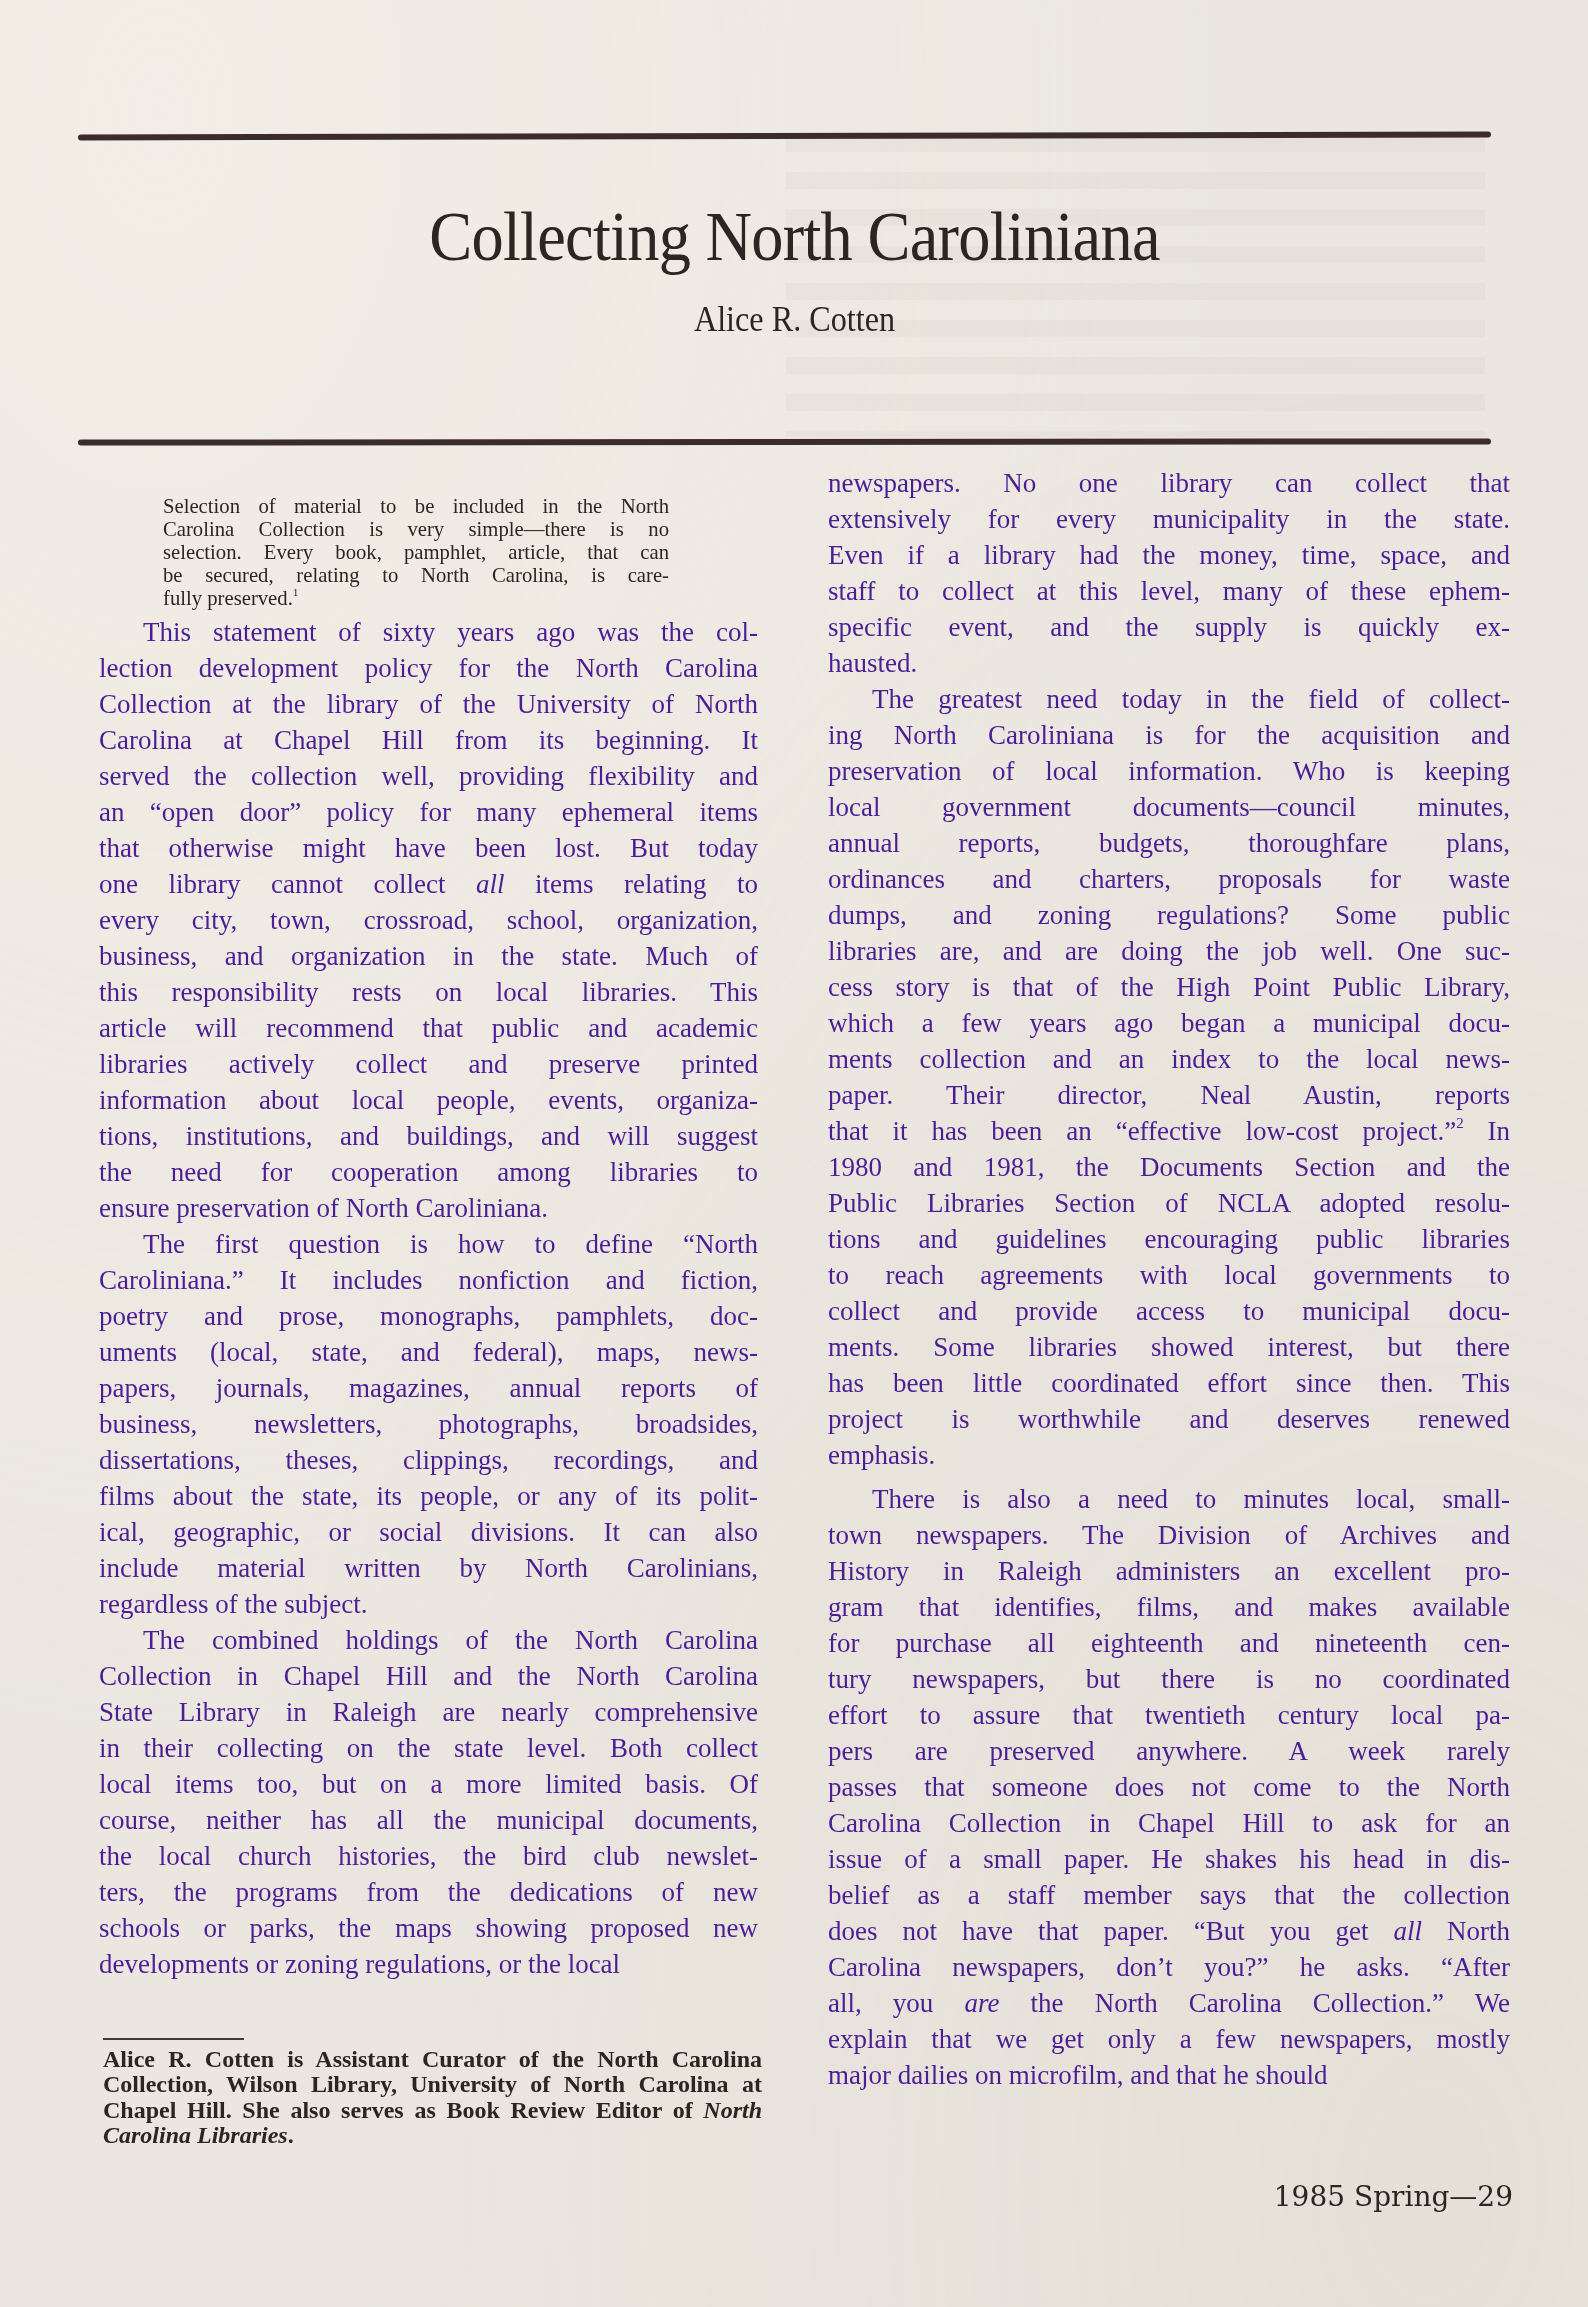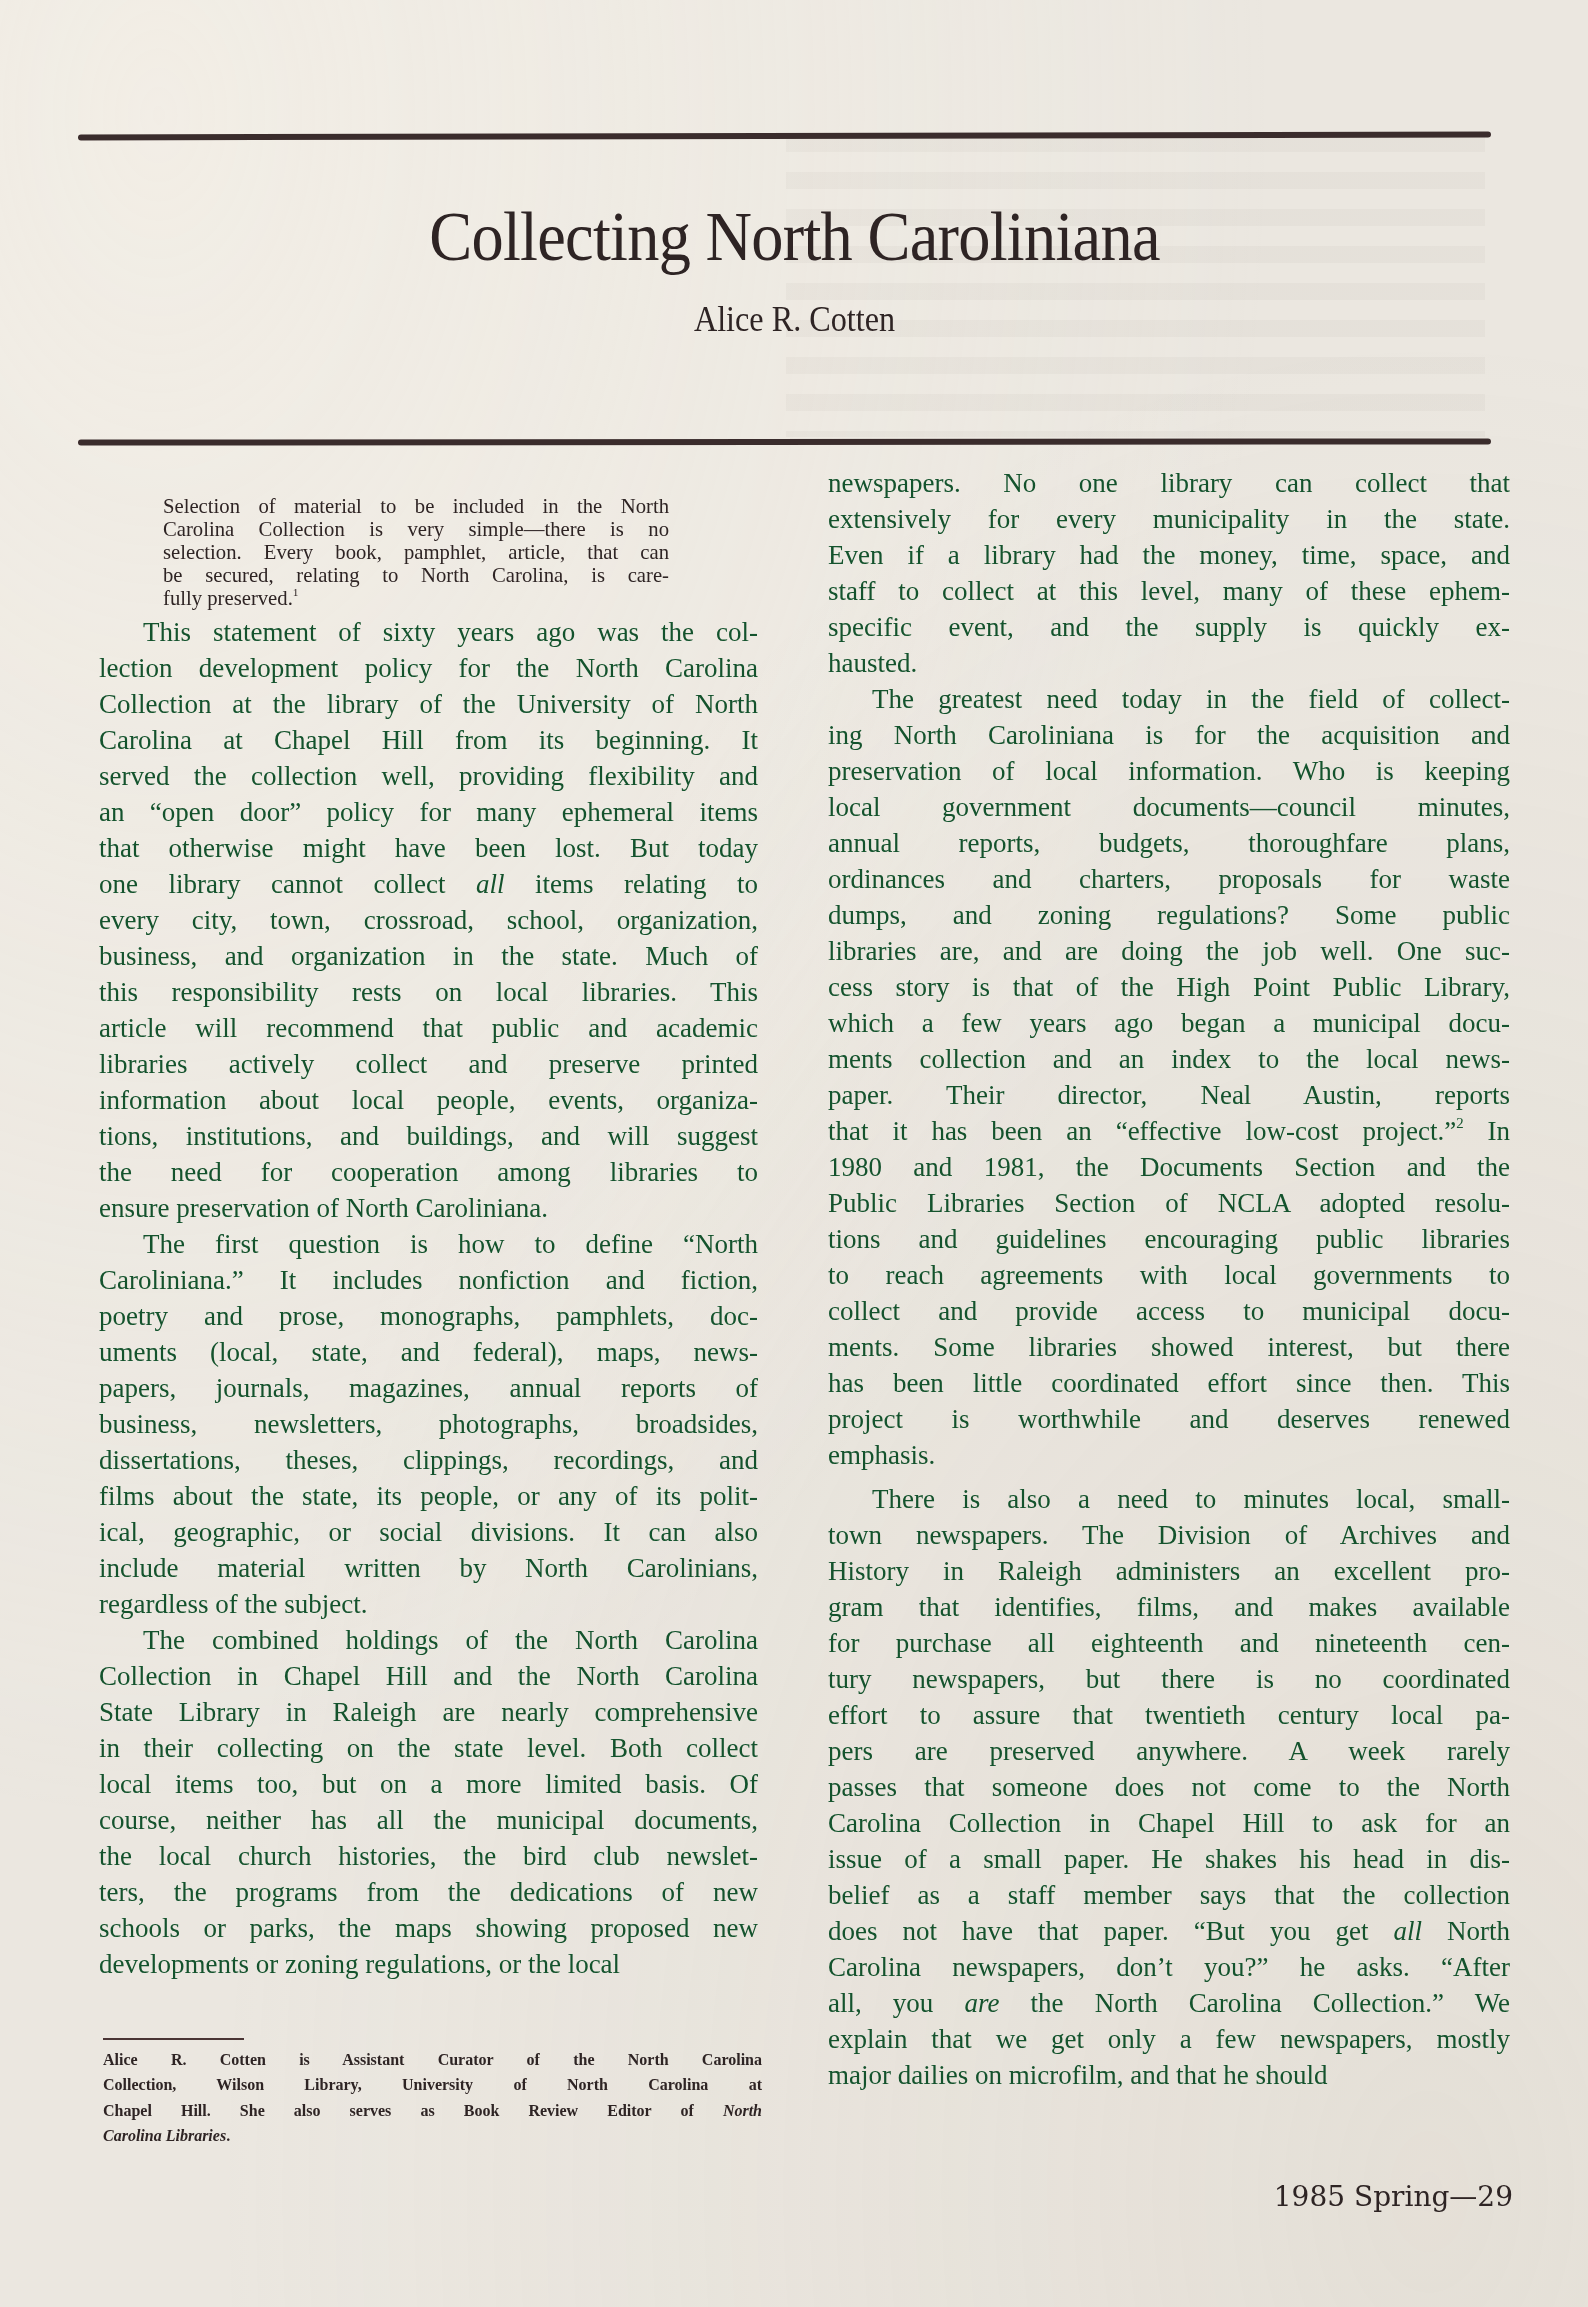--- a/index.html
+++ b/index.html
@@ -25,21 +25,21 @@
     color:#2e2424; font-weight:normal; margin:0; transform:scaleX(0.92);
   }
   #author {
     position:absolute; top:300px; left:0; width:1589px; text-align:center;
     font-family:"Liberation Serif", serif; font-size:35px; color:#2e2424;
     transform:scaleX(0.92);
   }
 
   .col {
     position:absolute; font-family:"Liberation Serif", serif;
-    font-size:27px; line-height:36px; text-align:justify; color:#14532d;
+    font-size:27px; line-height:36px; text-align:justify; color:#4c1d95;
   }
   #col-left  { left:99px;  top:614px; width:659px; }
   #col-right { left:828px; top:465px; width:682px; }
   .col .line { display:block; text-align:justify; text-align-last:justify; white-space:nowrap; }
   .col .line.last { text-align-last:left; }
   sup { font-size:0.55em; vertical-align:0.8em; line-height:0; }
   em { font-style:italic; }
 
   #epigraph {
     position:absolute; left:163px; top:475px; width:506px;
@@ -48,21 +48,21 @@
     margin-top:20px;
   }
   #epigraph .line { display:block; white-space:nowrap; text-align:justify; text-align-last:justify; }
   #epigraph .line.last { text-align-last:left; }
 
   #footnote-rule {
     position:absolute; left:103px; top:2038px; width:141px; height:2.4px; background:#4a3535;
   }
   #bio {
     position:absolute; left:103px; top:2047px; width:659px;
-    font-family:"Liberation Serif", serif; font-weight:bold; font-size:16px; line-height:25.4px;
+    font-family:"Liberation Serif", serif; font-weight:bold; font-size:24px; line-height:25.4px;
     color:#2e2424;
   }
   #bio .line { display:block; white-space:nowrap; text-align:justify; text-align-last:justify; }
   #bio .line.last { text-align-last:left; }
 
   #page-footer {
     position:absolute; right:76px; top:2180px;
     font-family:"DejaVu Serif", serif; font-size:28px; color:#2e2424;
   }
 

